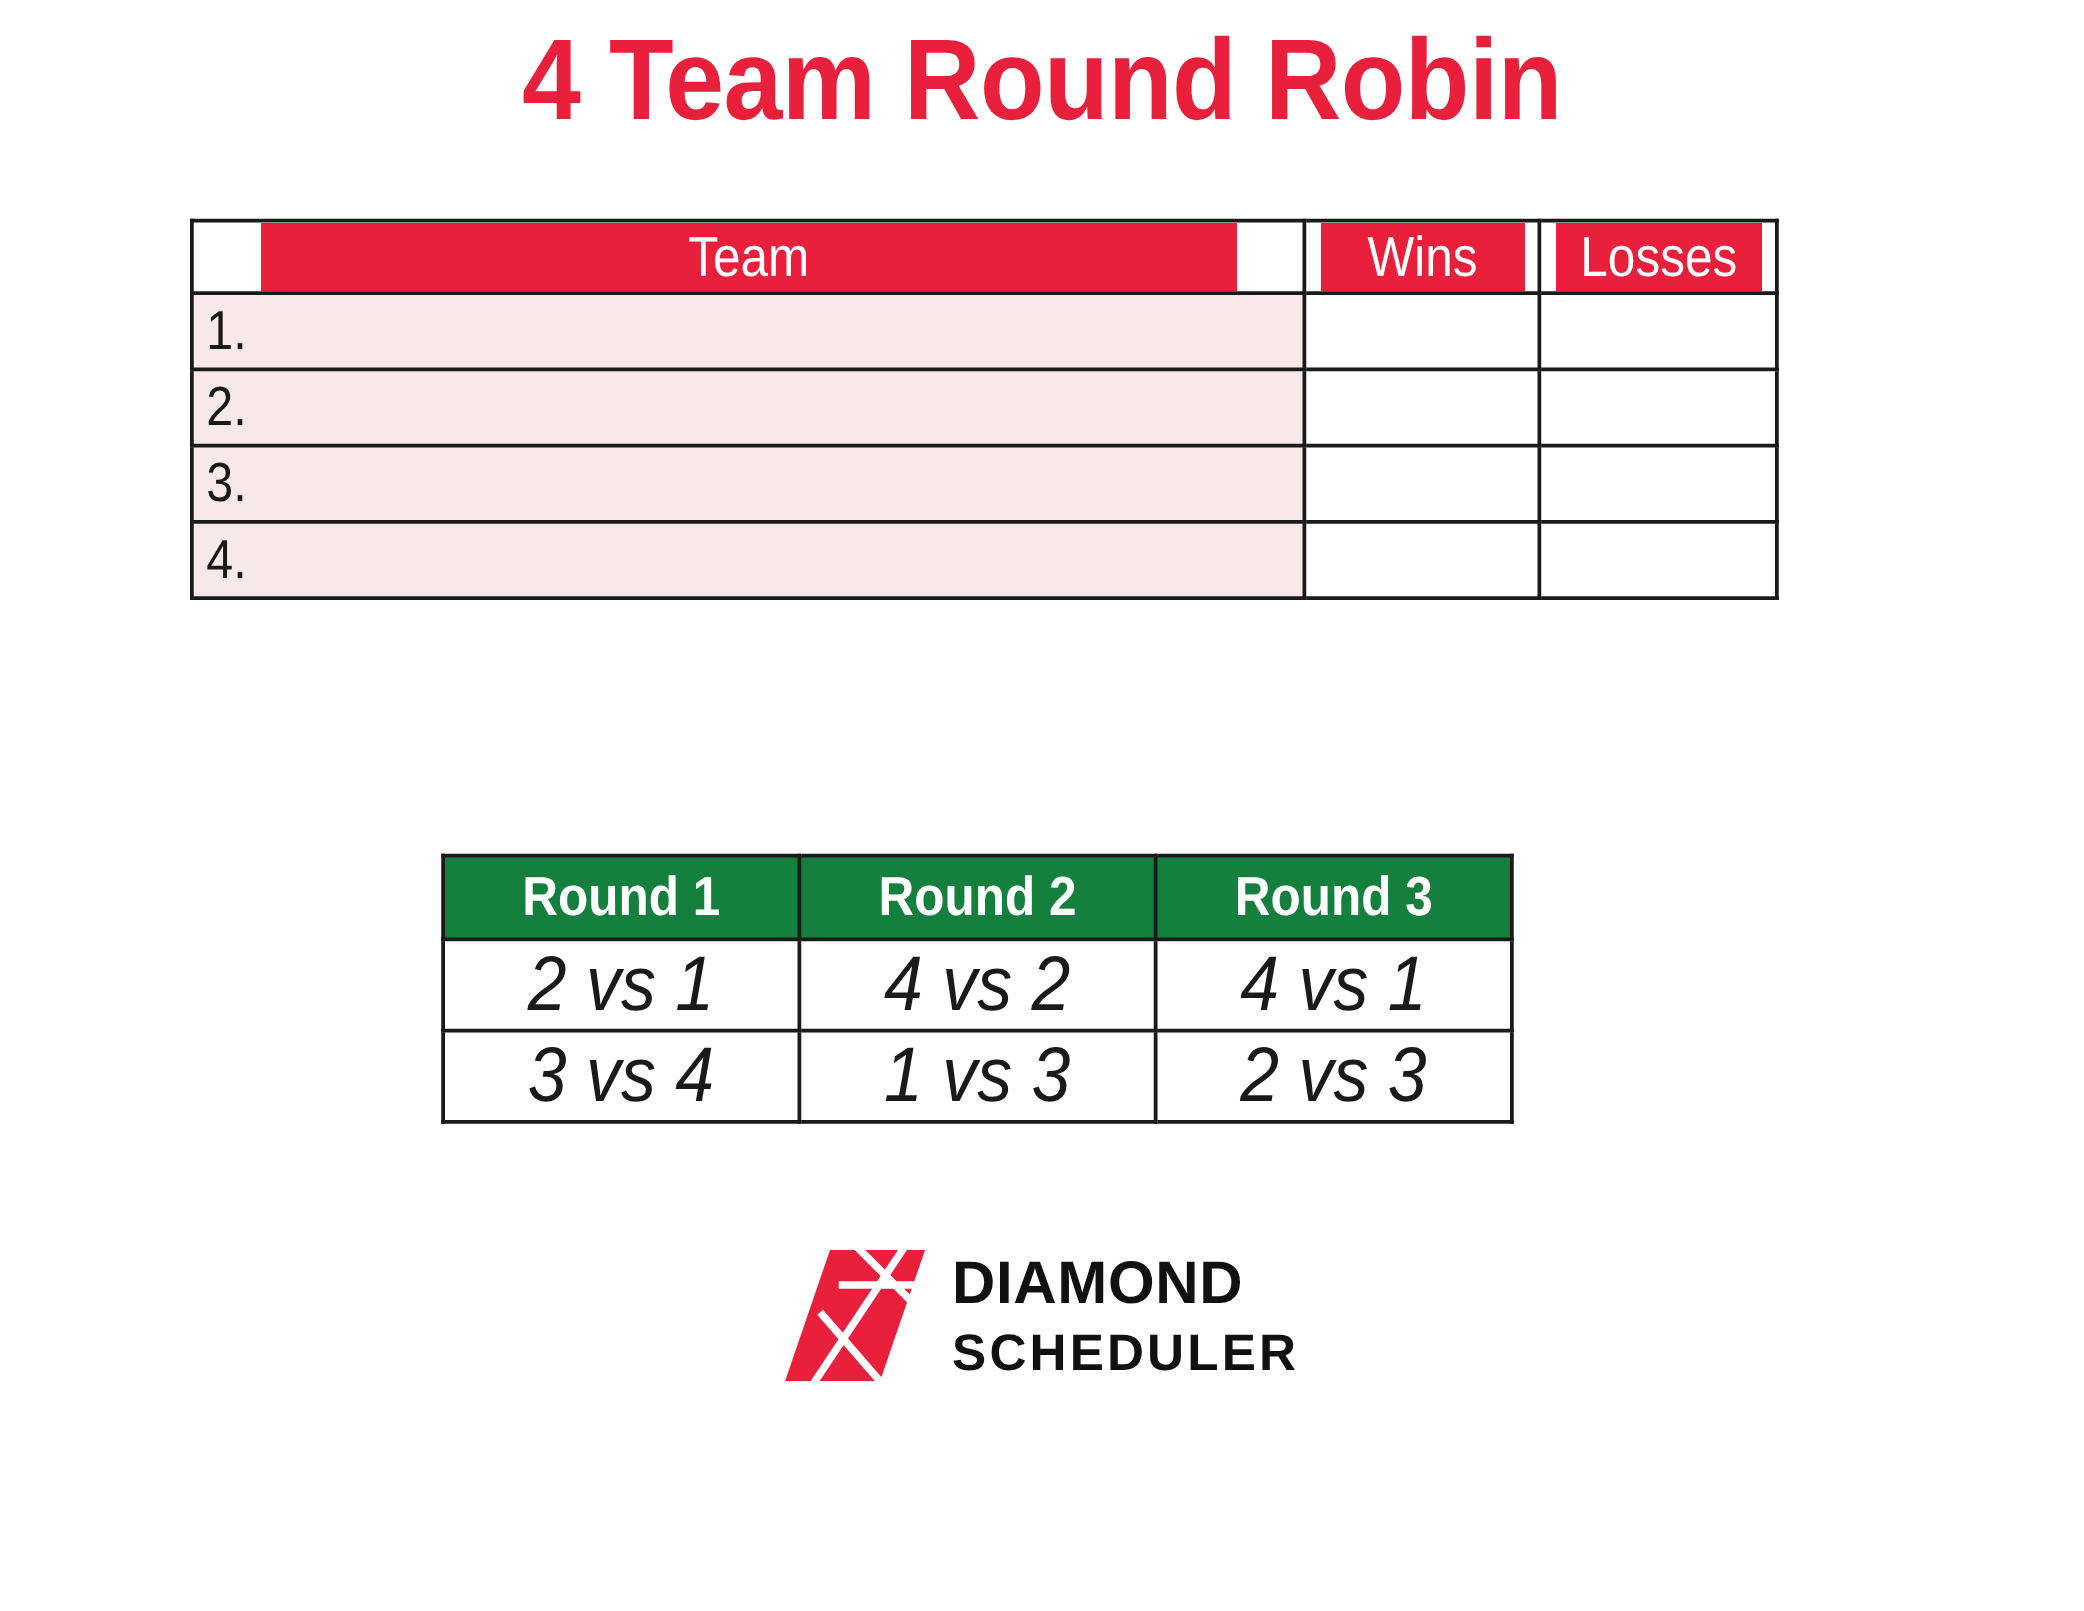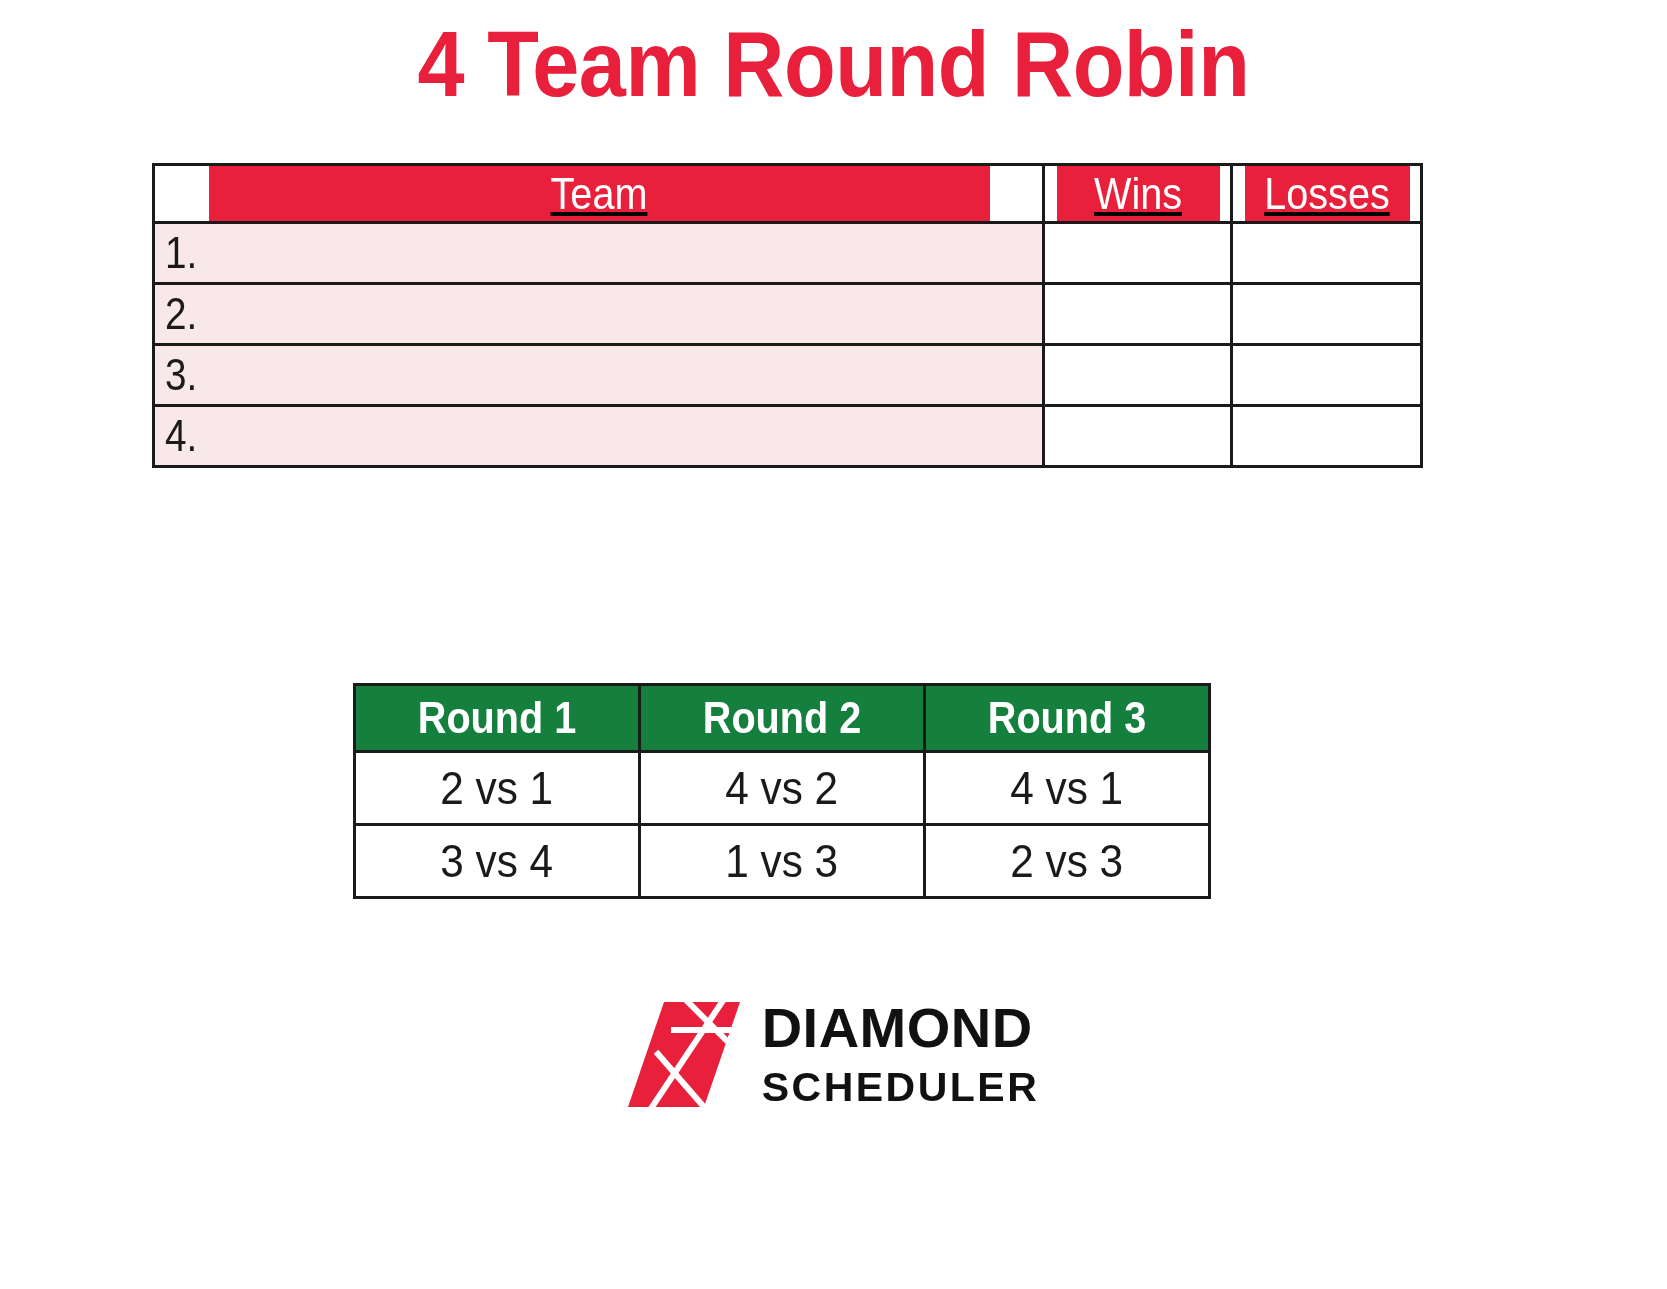--- a/index.html
+++ b/index.html
@@ -30,23 +30,22 @@
     line-height: 1.0;
     transform: scaleX(0.92);
     transform-origin: center top;
     white-space: nowrap;
   }
 
   
   .standings-wrap {
     position: absolute;
     left: 152px;
-    top: 163px;
+    top: 175px;
     width: 1220px;
-    text-decoration: underline;
   }
   table.grid {
     border-collapse: collapse;
     table-layout: fixed;
     width: 100%;
   }
   table.grid th,
   table.grid td {
     border: 3px solid #1a1a1a;
     padding: 0;
@@ -104,25 +103,26 @@
     text-align: center;
     vertical-align: middle;
   }
   .rounds-wrap th span {
     display: inline-block;
     transform: scaleX(0.90);
   }
   .rounds-wrap td.match-cell {
     background: #ffffff;
     color: #1a1a1a;
-    font-size: 47px;
+    font-size: 62px;
     height: 70px;
     line-height: 70px;
     text-align: center;
     vertical-align: middle;
+    font-style: italic;
   }
   .rounds-wrap td.match-cell span {
     display: inline-block;
     transform: scaleX(0.90);
   }
   .rounds-wrap th, .rounds-wrap td { border: 3px solid #1a1a1a; }
   .col-round { width: 285px; }
 
   
   .logo {
@@ -141,21 +141,21 @@
     flex: none;
     display: block;
   }
   .logo-words {
     display: flex;
     flex-direction: column;
     justify-content: center;
     line-height: 1;
   }
   .logo-diamond {
-    font-size: 56px;
+    font-size: 48px;
     font-weight: bold;
     color: #111111;
     letter-spacing: 0.5px;
   }
   .logo-scheduler {
     font-size: 41px;
     font-weight: bold;
     color: #111111;
     letter-spacing: 2.5px;
     margin-top: 11px;

